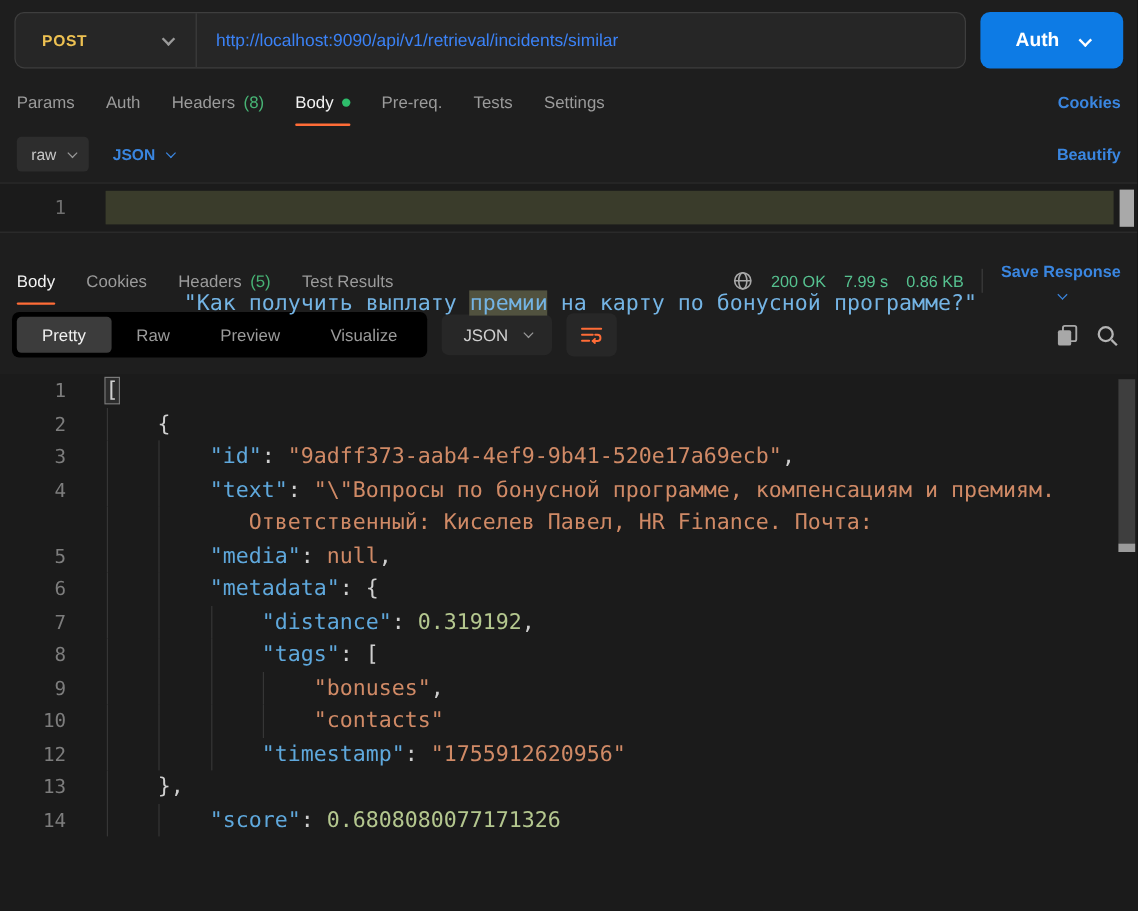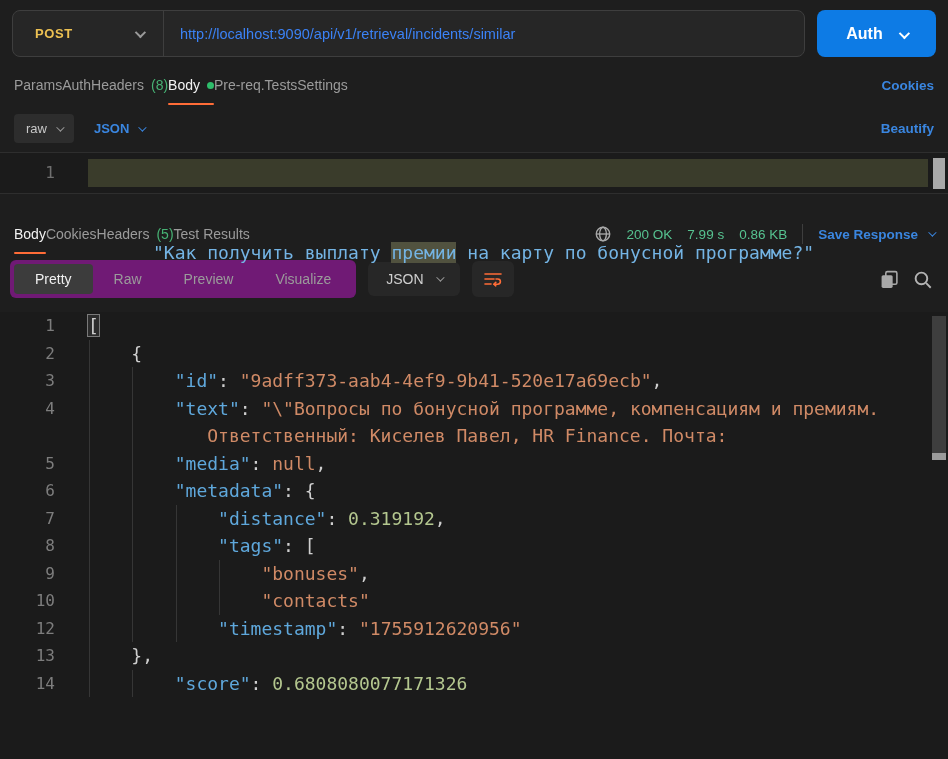--- a/index.html
+++ b/index.html
@@ -26,21 +26,21 @@
   .url-divider { width:1px; height:100%; background:#3e3e3e; }
   .url-input { flex:1; height:100%; background:transparent; border:none; outline:none;
     color:#3b82f6; font-size:14.5px; padding:0 14px 0 16px;
     font-family:"Liberation Sans", sans-serif; }
   .send-btn { width:119px; height:47px; border:none; border-radius:8px; background:#0d7be5;
     color:#fff; display:flex; align-items:center; justify-content:center; gap:16px;
     font-size:16px; font-weight:bold; cursor:pointer; font-family:"Liberation Sans", sans-serif; }
   .send-btn .chev { border-width:2px; margin-top:2px; }
 
   
-  .tabrow { display:flex; align-items:center; padding:0 14px; height:40px; font-size:14px; color:#9b9b9b; }
+  .tabrow { display:flex; align-items:center; gap:26px; padding:0 14px; height:40px; font-size:14px; color:#9b9b9b; }
   .tab { position:relative; height:100%; display:flex; align-items:center; gap:7px; cursor:pointer; white-space:nowrap; }
   .tab.active { color:#f3f3f3; }
   .tab.active::after { content:""; position:absolute; left:0; right:0; bottom:0;
     height:2px; background:#ff6c37; border-radius:1px; }
   .count { color:#47b274; }
   .dot { width:7px; height:7px; border-radius:50%; background:#2ebd6b; display:inline-block; }
   .link { margin-left:auto; color:#3a86e0; font-weight:bold; font-size:13.5px; cursor:pointer; }
 
   
   .bodytype { display:flex; align-items:center; gap:20px; padding:0 14px; height:47px; }
@@ -61,25 +61,25 @@
   .req-text { position:relative; }
   .word-hl { background:#51523f; }
   .req-scroll { position:absolute; right:3px; top:5px; width:12px; height:31px; background:#a9a9a9; }
 
   
   .resp-meta { margin-top:20px; }
   .resp-right { margin-left:auto; display:flex; align-items:center; gap:15px; }
   .status-green { color:#56c290; font-size:13.5px; }
   .v-divider { width:1px; height:20px; background:#3e3e3e; }
   .save-resp { color:#3a86e0; font-weight:bold; font-size:13.5px; display:flex;
-    align-items:center; gap:10px; cursor:pointer; }
+    align-items:center; gap:10px; cursor:pointer;flex-direction:column; }
 
   
   .resp-toolbar { display:flex; align-items:center; gap:12px; padding:6px 12px 8px 10px; }
-  .seg-group { display:flex; background:#701a75; border-radius:6px; padding:4px; }
+  .seg-group { display:flex; background:#000000; border-radius:6px; padding:4px; }
   .seg { padding:7px 21px; font-size:14px; color:#9b9b9b; border-radius:4px; cursor:pointer; }
   .seg.active { background:#3c3c3c; color:#f0f0f0; }
   .json-box { display:flex; align-items:center; gap:12px; background:#272727; border-radius:6px;
     padding:9px 18px; font-size:14px; color:#d0d0d0; cursor:pointer; }
   .json-box .chev { color:#9a9a9a; }
   .icon-box { background:#272727; border-radius:6px; width:42px; height:36px;
     display:flex; align-items:center; justify-content:center; cursor:pointer; }
   .tool-icons { margin-left:auto; display:flex; align-items:center; gap:14px; padding-right:4px; }
   .tool-icons svg { cursor:pointer; }
 

